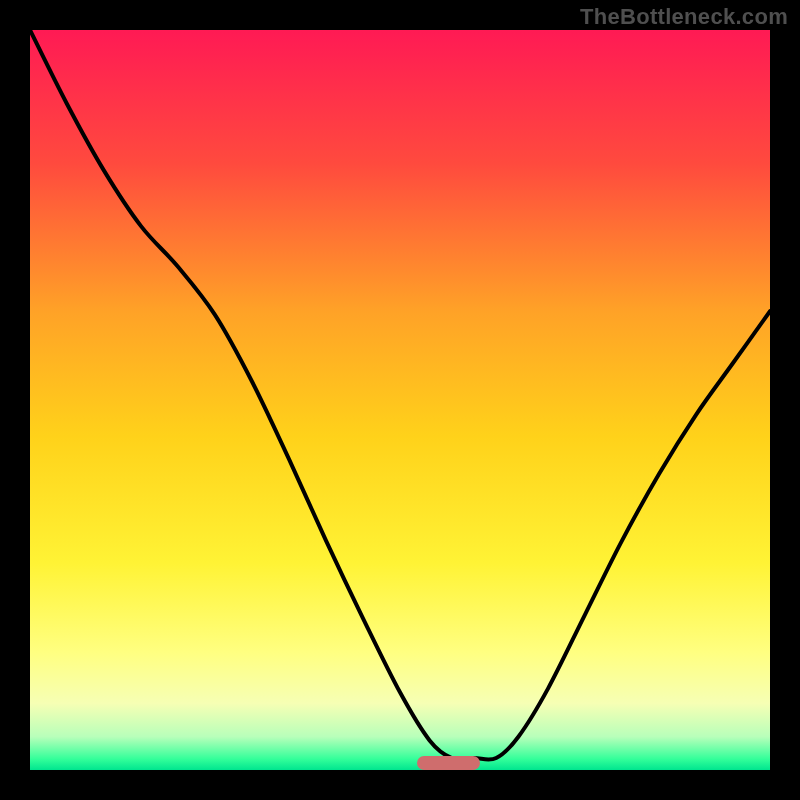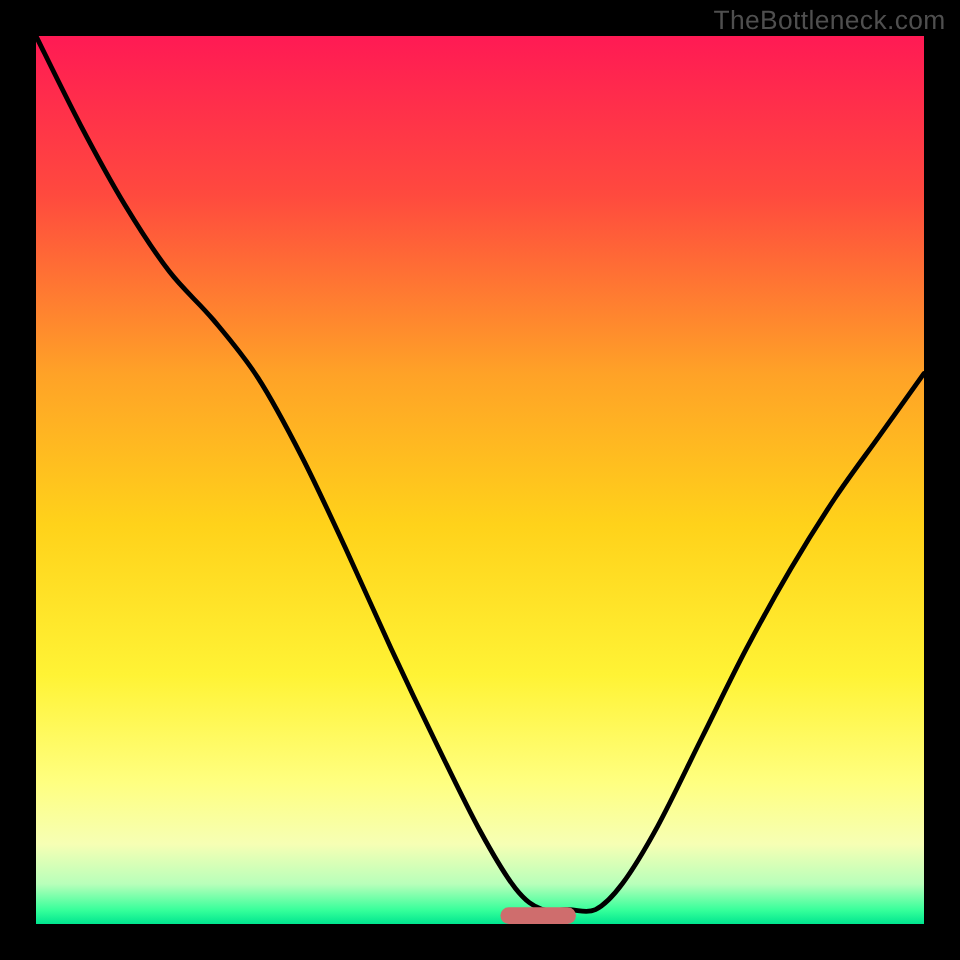--- a/index.html
+++ b/index.html
@@ -16,21 +16,21 @@
     width: 800px;
     height: 800px;
     background: #000;
   }
   .watermark {
     position: absolute;
     top: 4px;
     right: 12px;
     color: #4f4f4f;
     font-size: 22px;
-    font-weight: 400;
+    font-weight: 700;
     letter-spacing: 0.3px;
     user-select: none;
   }
   .plot {
     position: absolute;
     left: 30px;
     top: 30px;
     width: 740px;
     height: 740px;
   }

